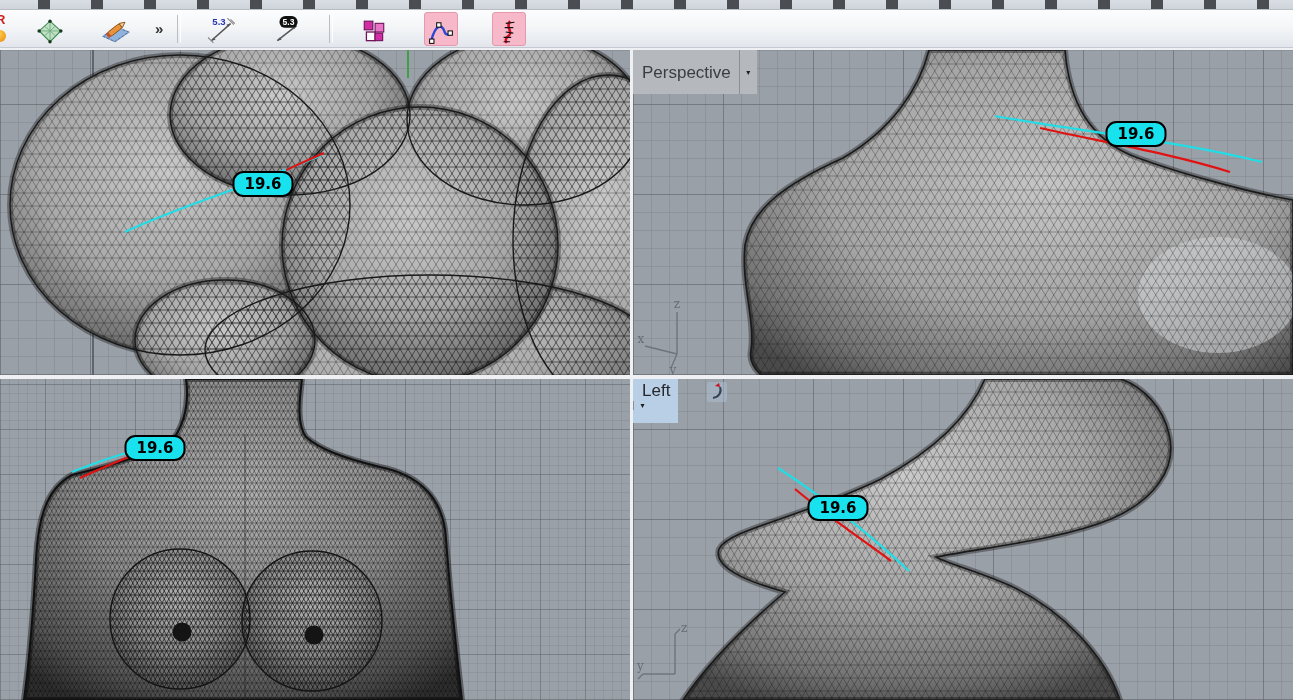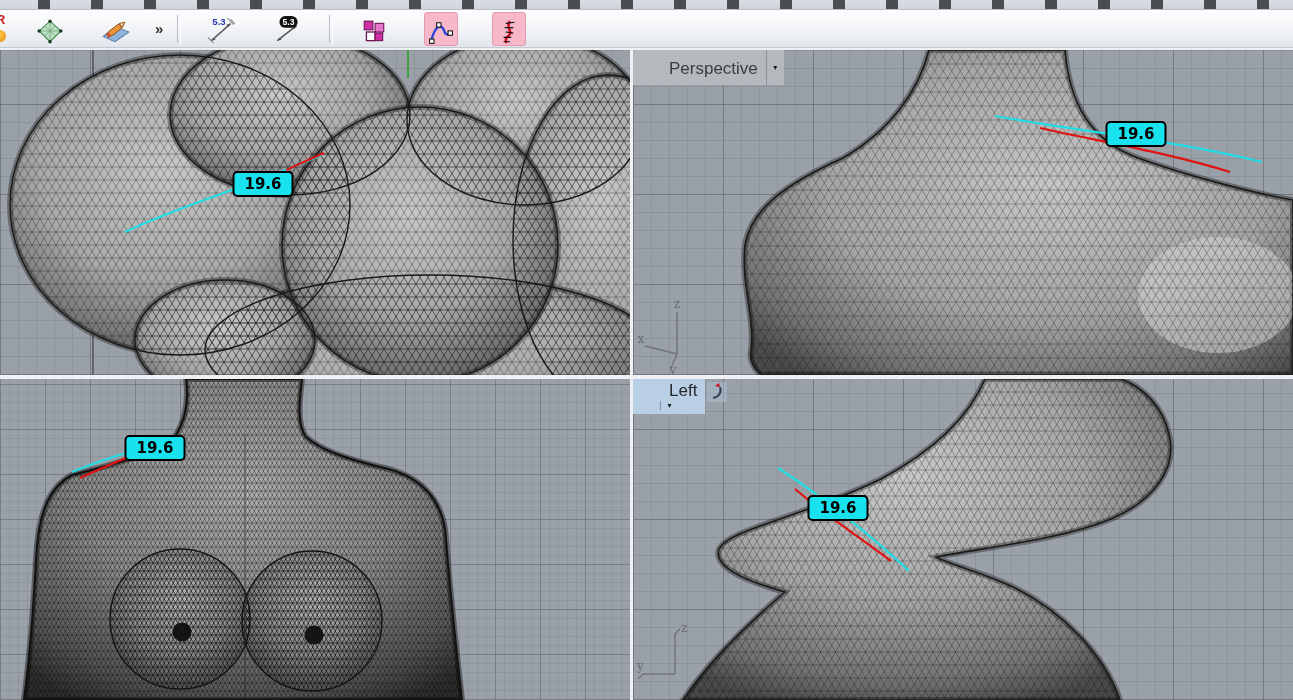--- a/index.html
+++ b/index.html
@@ -37,30 +37,30 @@
       repeating-linear-gradient(0deg,  rgba(88,92,100,.40) 0 1px, transparent 1px 45px),
       repeating-linear-gradient(90deg, rgba(88,92,100,.40) 0 1px, transparent 1px 45px),
       repeating-linear-gradient(0deg,  rgba(122,126,134,.30) 0 1px, transparent 1px 9px),
       repeating-linear-gradient(90deg, rgba(122,126,134,.30) 0 1px, transparent 1px 9px);}
   #vp-top{left:0;top:50px;width:630px;height:325px;}
   #vp-persp{left:633px;top:50px;width:660px;height:325px;}
   #vp-front{left:0;top:379px;width:630px;height:321px;}
   #vp-left{left:633px;top:379px;width:660px;height:321px;}
   .vp svg{position:absolute;left:0;top:0;}
 
-  .vp-label{position:absolute;left:0;top:0;height:35px;display:flex;align-items:stretch;
-    font-size:17px;color:#3a3d42;z-index:5;padding-left:27px;}
+  .vp-label{position:absolute;left:0;top:0;height:44px;display:flex;align-items:stretch;
+    font-size:17px;color:#3a3d42;z-index:5;}
   .vp-label .txt{padding:2px 8px 0 9px;display:flex;align-items:center;}
   .vp-label .arrow{width:17px;display:flex;align-items:center;justify-content:center;
     border-left:1px solid #8b8f96;font-size:8px;color:#1d1d1d;}
   .vp-label.gray{background:#b5b8bd;}
   .vp-label.blue{background:#b9cfe5;color:#26282c;flex-direction:column;}
 
   .dim-bubble{position:absolute;transform:translate(-50%,-50%);
-    background:#19e2ef;border:2.5px solid #000;border-radius:5px;
+    background:#19e2ef;border:2.5px solid #000;border-radius:11px;
     padding:2px 10px;font-family:"DejaVu Sans",sans-serif;font-weight:bold;font-size:15px;color:#000;
     z-index:6;line-height:18px;}
 
   .axis-line-v{position:absolute;width:2px;background:rgba(78,82,92,.75);}
   .rotate-ico{position:absolute;left:74px;top:3px;width:20px;height:20px;
     background:rgba(176,198,222,.45);border-radius:2px;z-index:5;}
 </style>
 </head>
 <body>
 

